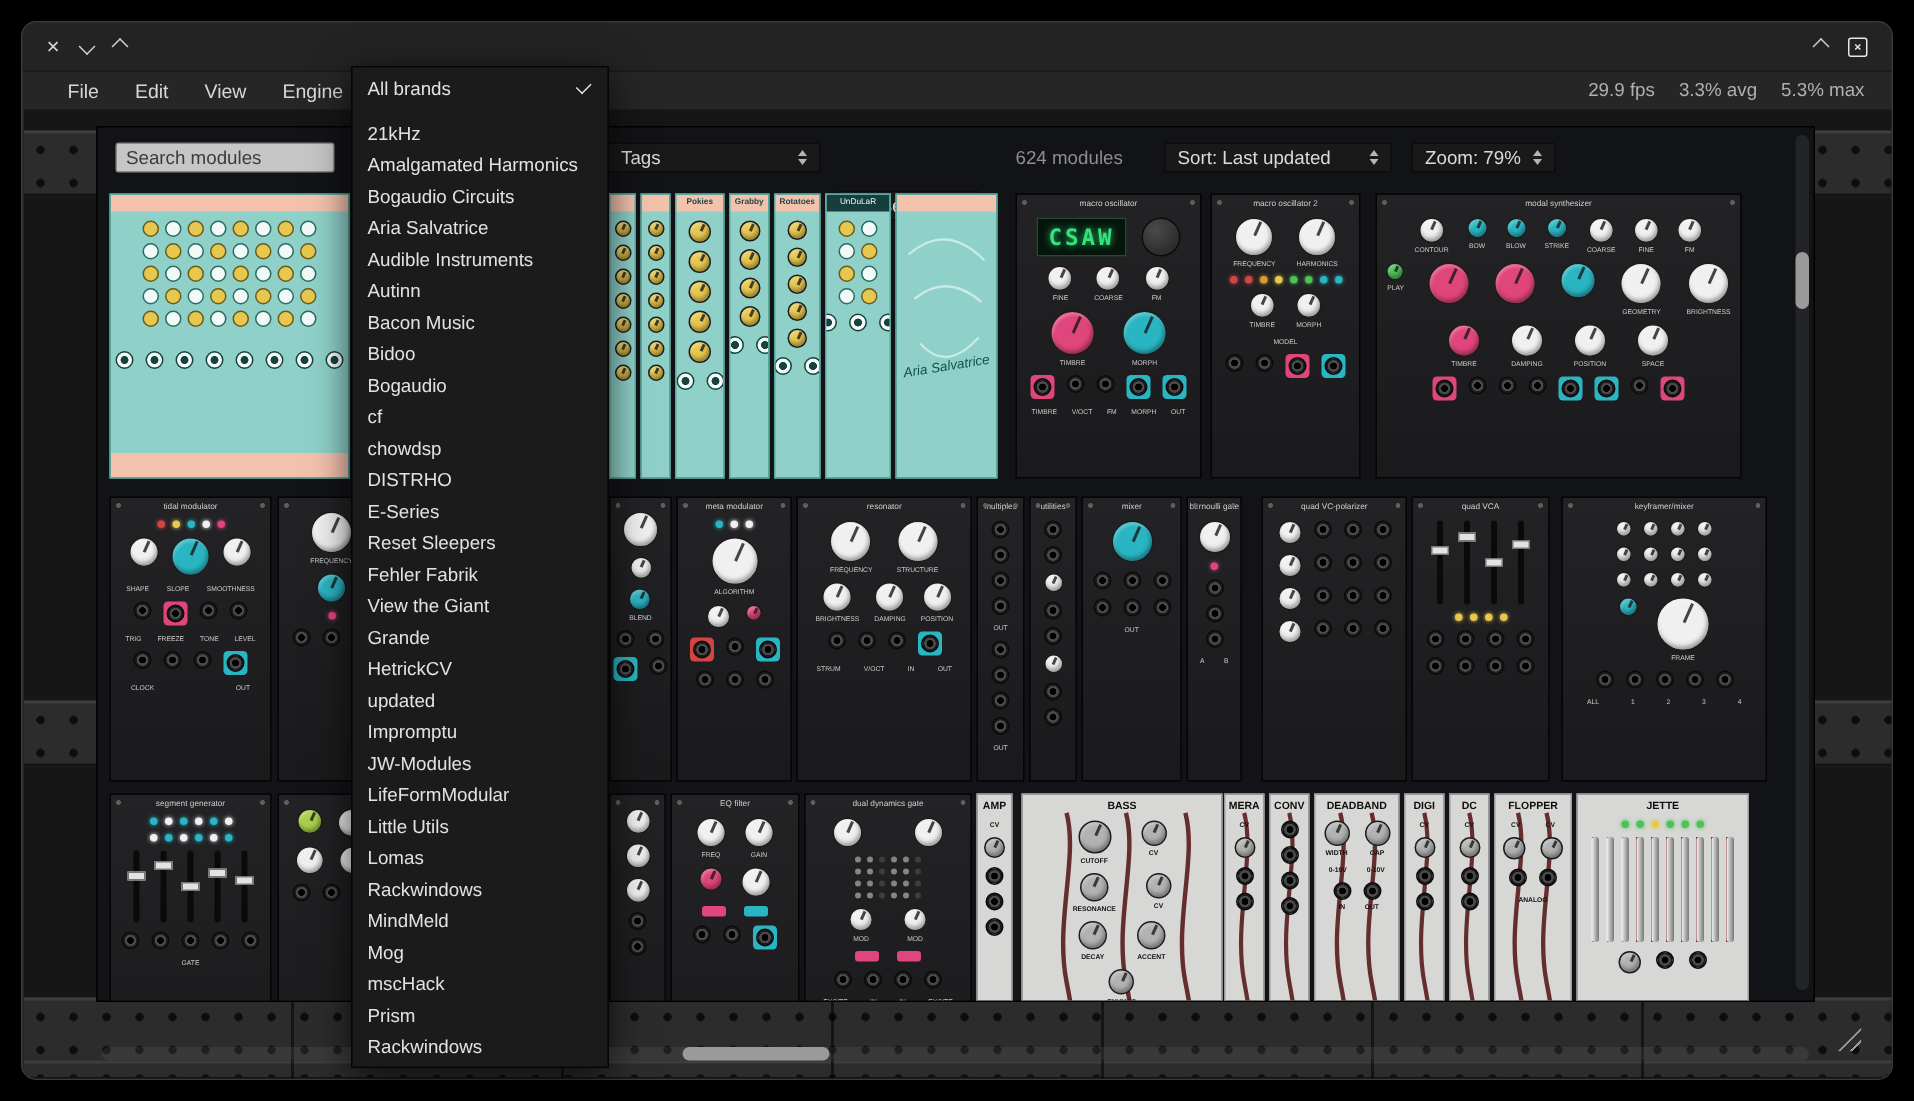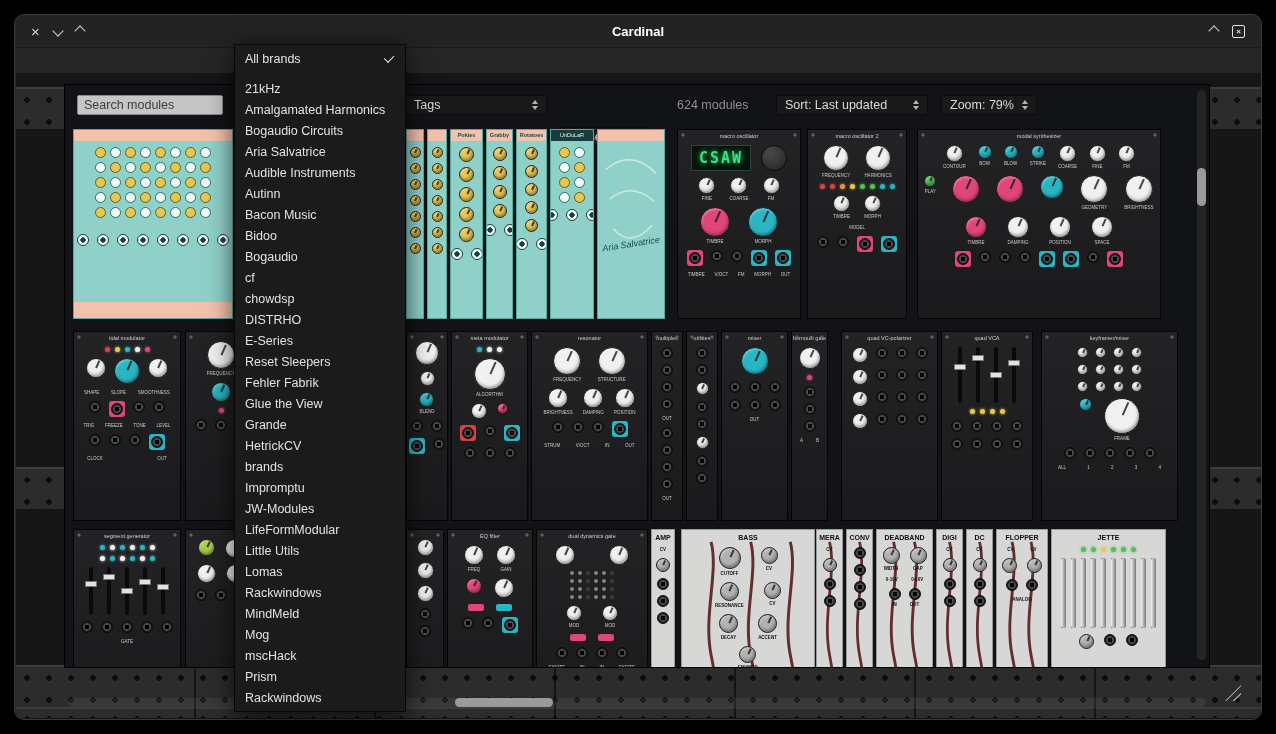--- a/index.html
+++ b/index.html
@@ -111,27 +111,38 @@
 
 <div id="stage">
   <div class="window">
 
     <div class="titlebar">
       <div class="tb-left">
         <span class="xicon">×</span>
         <span class="chv down"></span>
         <span class="chv up"></span>
       </div>
-      <div class="win-title">Cardinal</div>
       <div class="tb-right">
         <span class="chv up"></span>
         <span class="boxx">×</span>
       </div>
     </div>
 
+    <div class="menubar">
+      <span>File</span>
+      <span>Edit</span>
+      <span>View</span>
+      <span>Engine</span>
+      <span>Help</span>
+      <span class="stats">
+        <span>29.9 fps</span>
+        <span>3.3% avg</span>
+        <span>5.3% max</span>
+      </span>
+    </div>
 
     <div class="rack">
       <div class="rail" style="top:14px;height:44px;"></div>
       <div class="rail" style="top:394px;height:44px;"></div>
       <div class="rail" style="top:592px;height:44px;"></div>
       <div class="rail thin" style="top:634px;height:13px;"></div>
       <div class="rack-seps"></div>
     </div>
 
     <div class="grip"></div>
@@ -1452,30 +1463,30 @@
       <div class="ctx-item">
         <span>E-Series</span>
       </div>
       <div class="ctx-item">
         <span>Reset Sleepers</span>
       </div>
       <div class="ctx-item">
         <span>Fehler Fabrik</span>
       </div>
       <div class="ctx-item">
-        <span>Glue the View</span>
+        <span>View the Giant</span>
       </div>
       <div class="ctx-item">
         <span>Grande</span>
       </div>
       <div class="ctx-item">
         <span>HetrickCV</span>
       </div>
       <div class="ctx-item">
-        <span>brands</span>
+        <span>updated</span>
       </div>
       <div class="ctx-item">
         <span>Impromptu</span>
       </div>
       <div class="ctx-item">
         <span>JW-Modules</span>
       </div>
       <div class="ctx-item">
         <span>LifeFormModular</span>
       </div>

